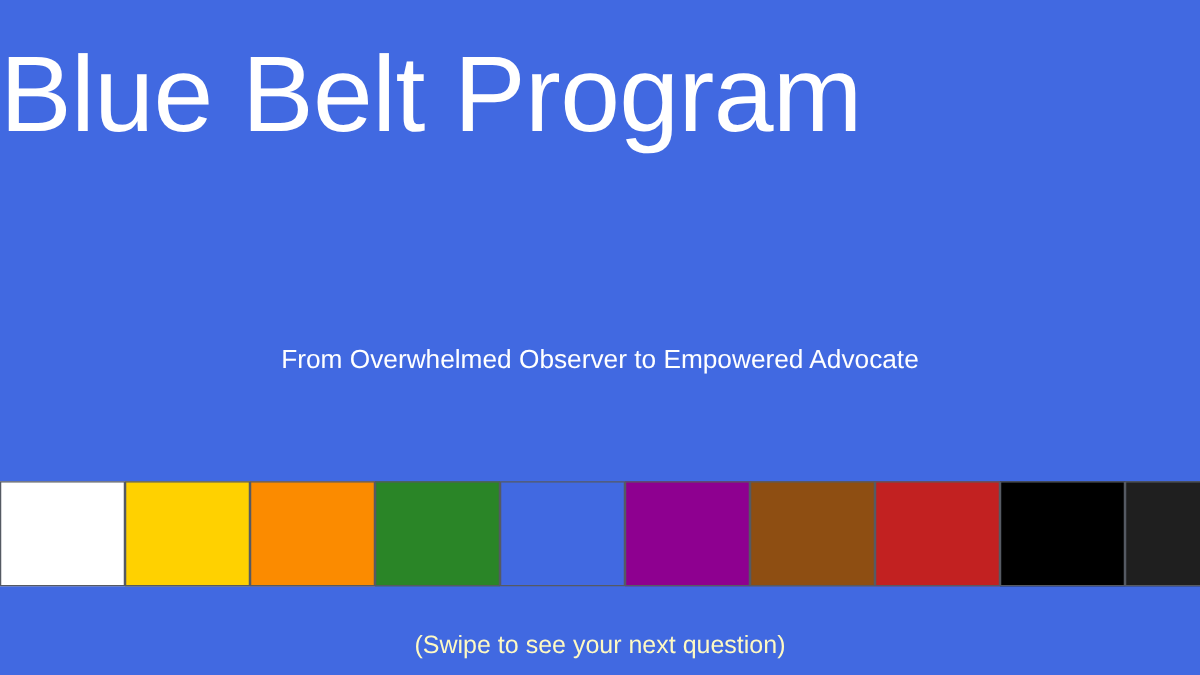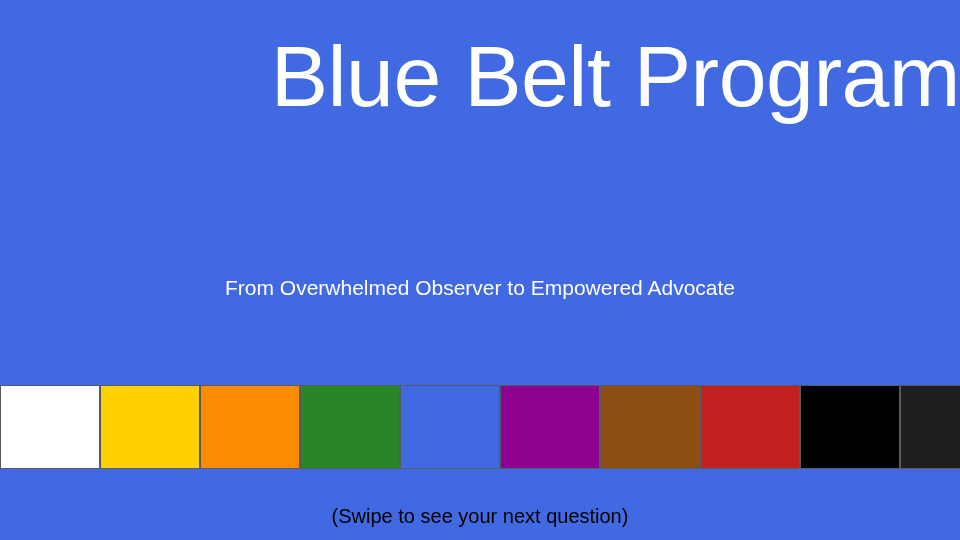--- a/index.html
+++ b/index.html
@@ -17,21 +17,21 @@
     width: 960px;
     height: 540px;
     background: #4169E1;
     overflow: hidden;
   }
   #title-block {
     position: absolute;
     left: 0;
     top: 26px;
     width: 960px;
-    text-align: right;
+    text-align: left;
     color: #FFFFFF;
     font-size: 86px;
     line-height: 100px;
     font-weight: 400;
     letter-spacing: -0.5px;
     white-space: nowrap;
   }
   .title-line {
     display: block;
   }
@@ -63,21 +63,21 @@
     box-sizing: border-box;
     border: 1px solid #555A63;
     flex: 0 0 100px;
   }
   #footnote {
     position: absolute;
     left: 0;
     top: 503px;
     width: 960px;
     text-align: center;
-    color: #000000;
+    color: #fef9c3;
     font-size: 20px;
     line-height: 26px;
     font-weight: 400;
     white-space: nowrap;
   }
 </style>
 </head>
 <body>
 
 <div id="slide">

